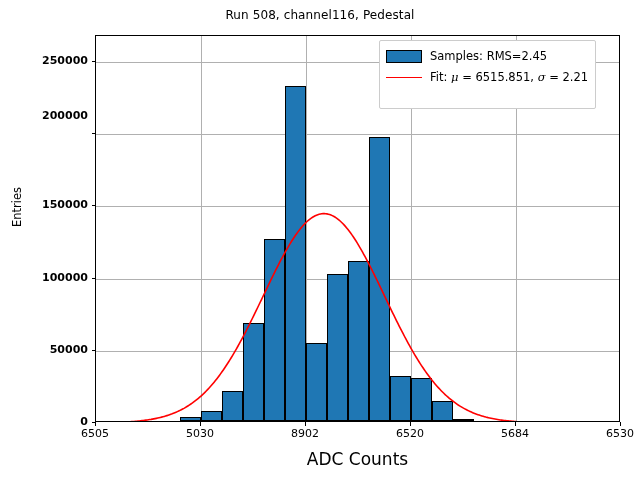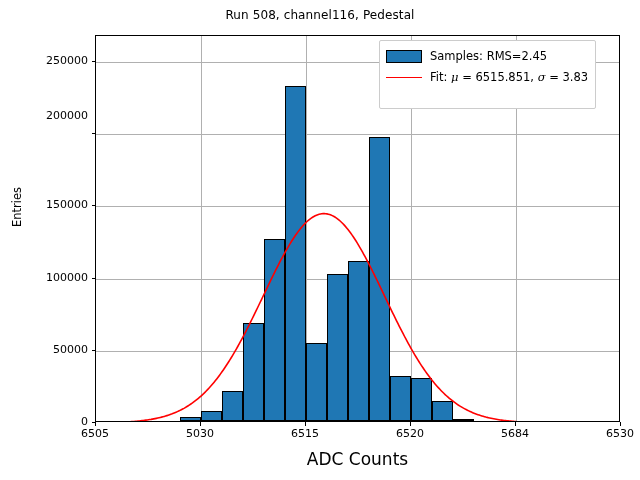--- a/index.html
+++ b/index.html
@@ -86,20 +86,21 @@
     width: 80px;
     color: #000000;
   }
   .ticklabel-y {
     position: absolute;
     right: 552px;
     font-size: 11px;
     text-align: right;
     width: 80px;
     color: #000000;
+    font-weight: bold;
   }
   #xlabel {
     position: absolute;
     left: 95px;
     width: 525px;
     top: 449px;
     text-align: center;
     font-size: 17px;
   }
   #ylabel {
@@ -195,21 +196,21 @@
       <path id="fit-path" fill="none" stroke="#ff0000" stroke-width="1.6" vector-effect="non-scaling-stroke" d="M0.00,386.82 L1.31,386.80 L2.63,386.79 L3.94,386.77 L5.25,386.75 L6.56,386.73 L7.88,386.71 L9.19,386.68 L10.50,386.66 L11.81,386.63 L13.13,386.60 L14.44,386.57 L15.75,386.53 L17.06,386.50 L18.38,386.46 L19.69,386.42 L21.00,386.37 L22.31,386.32 L23.63,386.27 L24.94,386.22 L26.25,386.16 L27.56,386.10 L28.88,386.03 L30.19,385.96 L31.50,385.88 L32.81,385.80 L34.13,385.72 L35.44,385.63 L36.75,385.53 L38.06,385.43 L39.38,385.32 L40.69,385.20 L42.00,385.08 L43.31,384.94 L44.63,384.81 L45.94,384.66 L47.25,384.50 L48.56,384.34 L49.88,384.16 L51.19,383.98 L52.50,383.78 L53.81,383.57 L55.13,383.36 L56.44,383.12 L57.75,382.88 L59.06,382.63 L60.38,382.36 L61.69,382.07 L63.00,381.77 L64.31,381.46 L65.63,381.12 L66.94,380.78 L68.25,380.41 L69.56,380.03 L70.88,379.62 L72.19,379.20 L73.50,378.76 L74.81,378.29 L76.13,377.81 L77.44,377.30 L78.75,376.77 L80.06,376.21 L81.38,375.63 L82.69,375.02 L84.00,374.39 L85.31,373.73 L86.63,373.04 L87.94,372.33 L89.25,371.58 L90.56,370.80 L91.88,369.99 L93.19,369.15 L94.50,368.28 L95.81,367.38 L97.13,366.43 L98.44,365.46 L99.75,364.45 L101.06,363.40 L102.38,362.31 L103.69,361.19 L105.00,360.03 L106.31,358.83 L107.63,357.59 L108.94,356.31 L110.25,354.99 L111.56,353.62 L112.88,352.22 L114.19,350.77 L115.50,349.29 L116.81,347.75 L118.13,346.18 L119.44,344.56 L120.75,342.90 L122.06,341.19 L123.38,339.45 L124.69,337.65 L126.00,335.82 L127.31,333.94 L128.63,332.01 L129.94,330.05 L131.25,328.04 L132.56,325.99 L133.88,323.90 L135.19,321.76 L136.50,319.59 L137.81,317.37 L139.13,315.12 L140.44,312.83 L141.75,310.50 L143.06,308.13 L144.38,305.73 L145.69,303.29 L147.00,300.83 L148.31,298.33 L149.63,295.80 L150.94,293.24 L152.25,290.66 L153.56,288.05 L154.88,285.42 L156.19,282.77 L157.50,280.10 L158.81,277.41 L160.13,274.70 L161.44,271.99 L162.75,269.26 L164.06,266.52 L165.38,263.78 L166.69,261.03 L168.00,258.29 L169.31,255.54 L170.63,252.80 L171.94,250.07 L173.25,247.35 L174.56,244.63 L175.88,241.94 L177.19,239.26 L178.50,236.60 L179.81,233.97 L181.13,231.36 L182.44,228.78 L183.75,226.24 L185.06,223.73 L186.38,221.26 L187.69,218.83 L189.00,216.44 L190.31,214.11 L191.63,211.82 L192.94,209.58 L194.25,207.40 L195.56,205.28 L196.88,203.22 L198.19,201.22 L199.50,199.29 L200.81,197.43 L202.13,195.63 L203.44,193.92 L204.75,192.27 L206.06,190.71 L207.38,189.22 L208.69,187.82 L210.00,186.50 L211.31,185.27 L212.63,184.12 L213.94,183.06 L215.25,182.09 L216.56,181.22 L217.88,180.44 L219.19,179.75 L220.50,179.15 L221.81,178.66 L223.13,178.25 L224.44,177.95 L225.75,177.74 L227.06,177.63 L228.38,177.62 L229.69,177.71 L231.00,177.89 L232.31,178.18 L233.63,178.55 L234.94,179.03 L236.25,179.60 L237.56,180.27 L238.88,181.03 L240.19,181.88 L241.50,182.83 L242.81,183.87 L244.13,184.99 L245.44,186.21 L246.75,187.51 L248.06,188.89 L249.38,190.36 L250.69,191.90 L252.00,193.53 L253.31,195.23 L254.63,197.00 L255.94,198.85 L257.25,200.77 L258.56,202.75 L259.88,204.80 L261.19,206.90 L262.50,209.07 L263.81,211.29 L265.13,213.57 L266.44,215.90 L267.75,218.27 L269.06,220.69 L270.38,223.15 L271.69,225.65 L273.00,228.19 L274.31,230.76 L275.63,233.36 L276.94,235.99 L278.25,238.64 L279.56,241.31 L280.88,244.01 L282.19,246.72 L283.50,249.44 L284.81,252.17 L286.13,254.91 L287.44,257.65 L288.75,260.40 L290.06,263.14 L291.38,265.89 L292.69,268.62 L294.00,271.35 L295.31,274.07 L296.63,276.78 L297.94,279.47 L299.25,282.15 L300.56,284.81 L301.88,287.44 L303.19,290.06 L304.50,292.65 L305.81,295.21 L307.13,297.74 L308.44,300.25 L309.75,302.72 L311.06,305.17 L312.38,307.58 L313.69,309.95 L315.00,312.29 L316.31,314.59 L317.63,316.85 L318.94,319.08 L320.25,321.26 L321.56,323.40 L322.88,325.51 L324.19,327.57 L325.50,329.59 L326.81,331.56 L328.13,333.49 L329.44,335.38 L330.75,337.23 L332.06,339.03 L333.38,340.79 L334.69,342.51 L336.00,344.18 L337.31,345.81 L338.63,347.39 L339.94,348.93 L341.25,350.43 L342.56,351.89 L343.88,353.30 L345.19,354.68 L346.50,356.01 L347.81,357.30 L349.13,358.55 L350.44,359.75 L351.75,360.93 L353.06,362.06 L354.38,363.15 L355.69,364.21 L357.00,365.23 L358.31,366.21 L359.63,367.16 L360.94,368.07 L362.25,368.96 L363.56,369.80 L364.88,370.62 L366.19,371.40 L367.50,372.16 L368.81,372.88 L370.13,373.57 L371.44,374.24 L372.75,374.88 L374.06,375.49 L375.38,376.08 L376.69,376.64 L378.00,377.18 L379.31,377.69 L380.63,378.18 L381.94,378.65 L383.25,379.10 L384.56,379.53 L385.88,379.93 L387.19,380.32 L388.50,380.69 L389.81,381.05 L391.13,381.38 L392.44,381.70 L393.75,382.00 L395.06,382.29 L396.38,382.56 L397.69,382.82 L399.00,383.07 L400.31,383.30 L401.63,383.52 L402.94,383.73 L404.25,383.93 L405.56,384.12 L406.88,384.30 L408.19,384.46 L409.50,384.62 L410.81,384.77 L412.13,384.91 L413.44,385.05 L414.75,385.17 L416.06,385.29 L417.38,385.40 L418.69,385.51 L420.00,385.60 L421.31,385.70 L422.63,385.78 L423.94,385.87 L425.25,385.94 L426.56,386.01 L427.88,386.08 L429.19,386.15 L430.50,386.21 L431.81,386.26 L433.13,386.31 L434.44,386.36 L435.75,386.41 L437.06,386.45 L438.38,386.49 L439.69,386.53 L441.00,386.56 L442.31,386.59 L443.63,386.62 L444.94,386.65 L446.25,386.68 L447.56,386.70 L448.88,386.72 L450.19,386.74 L451.50,386.76 L452.81,386.78 L454.13,386.80 L455.44,386.81 L456.75,386.83 L458.06,386.84 L459.38,386.86 L460.69,386.87 L462.00,386.88 L463.31,386.89 L464.63,386.90 L465.94,386.90 L467.25,386.91 L468.56,386.92 L469.88,386.93 L471.19,386.93 L472.50,386.94 L473.81,386.94 L475.13,386.95 L476.44,386.95 L477.75,386.96 L479.06,386.96 L480.38,386.96 L481.69,386.97 L483.00,386.97 L484.31,386.97 L485.63,386.97 L486.94,386.98 L488.25,386.98 L489.56,386.98 L490.88,386.98 L492.19,386.98 L493.50,386.99 L494.81,386.99 L496.13,386.99 L497.44,386.99 L498.75,386.99 L500.06,386.99 L501.38,386.99 L502.69,386.99 L504.00,386.99 L505.31,386.99 L506.63,386.99 L507.94,387.00 L509.25,387.00 L510.56,387.00 L511.88,387.00 L513.19,387.00 L514.50,387.00 L515.81,387.00 L517.13,387.00 L518.44,387.00 L519.75,387.00 L521.06,387.00 L522.38,387.00 L523.69,387.00 L525.00,387.00"></path>
     </svg>
   </div>
 
   <div id="ticks-layer">
       <div class="tick-x" style="left: 95px;"></div>
       <div class="ticklabel-x" style="left: 55px;">6505</div>
       <div class="tick-x" style="left: 200px;"></div>
       <div class="ticklabel-x" style="left: 160px;">5030</div>
       <div class="tick-x" style="left: 305px;"></div>
-      <div class="ticklabel-x" style="left: 265px;">6515</div>
+      <div class="ticklabel-x" style="left: 265px;">8902</div>
       <div class="tick-x" style="left: 410px;"></div>
       <div class="ticklabel-x" style="left: 370px;">6520</div>
       <div class="tick-x" style="left: 515px;"></div>
       <div class="ticklabel-x" style="left: 475px;">5684</div>
       <div class="tick-x" style="left: 620px;"></div>
       <div class="ticklabel-x" style="left: 580px;">6530</div>
       <div class="tick-y" style="top: 422px;"></div>
       <div class="ticklabel-y" style="top: 415px;">0</div>
       <div class="tick-y" style="top: 349.8px;"></div>
       <div class="ticklabel-y" style="top: 342.8px;">50000</div>
@@ -226,17 +227,17 @@
   <div id="xlabel">ADC Counts</div>
   <div id="ylabel">Entries</div>
 
   <div id="legend">
     <div class="legend-row">
       <span class="legend-key patch"></span>
       <span class="legend-text">Samples: RMS=2.45</span>
     </div>
     <div class="legend-row">
       <span class="legend-key line"></span>
-      <span class="legend-text"><span>Fit: </span><span class="mathit">μ</span><span> = 6515.851, </span><span class="mathit">σ</span><span> = 3.83</span></span>
+      <span class="legend-text"><span>Fit: </span><span class="mathit">μ</span><span> = 6515.851, </span><span class="mathit">σ</span><span> = 2.21</span></span>
     </div>
   </div>
 
 </div>
 
 </body></html>

